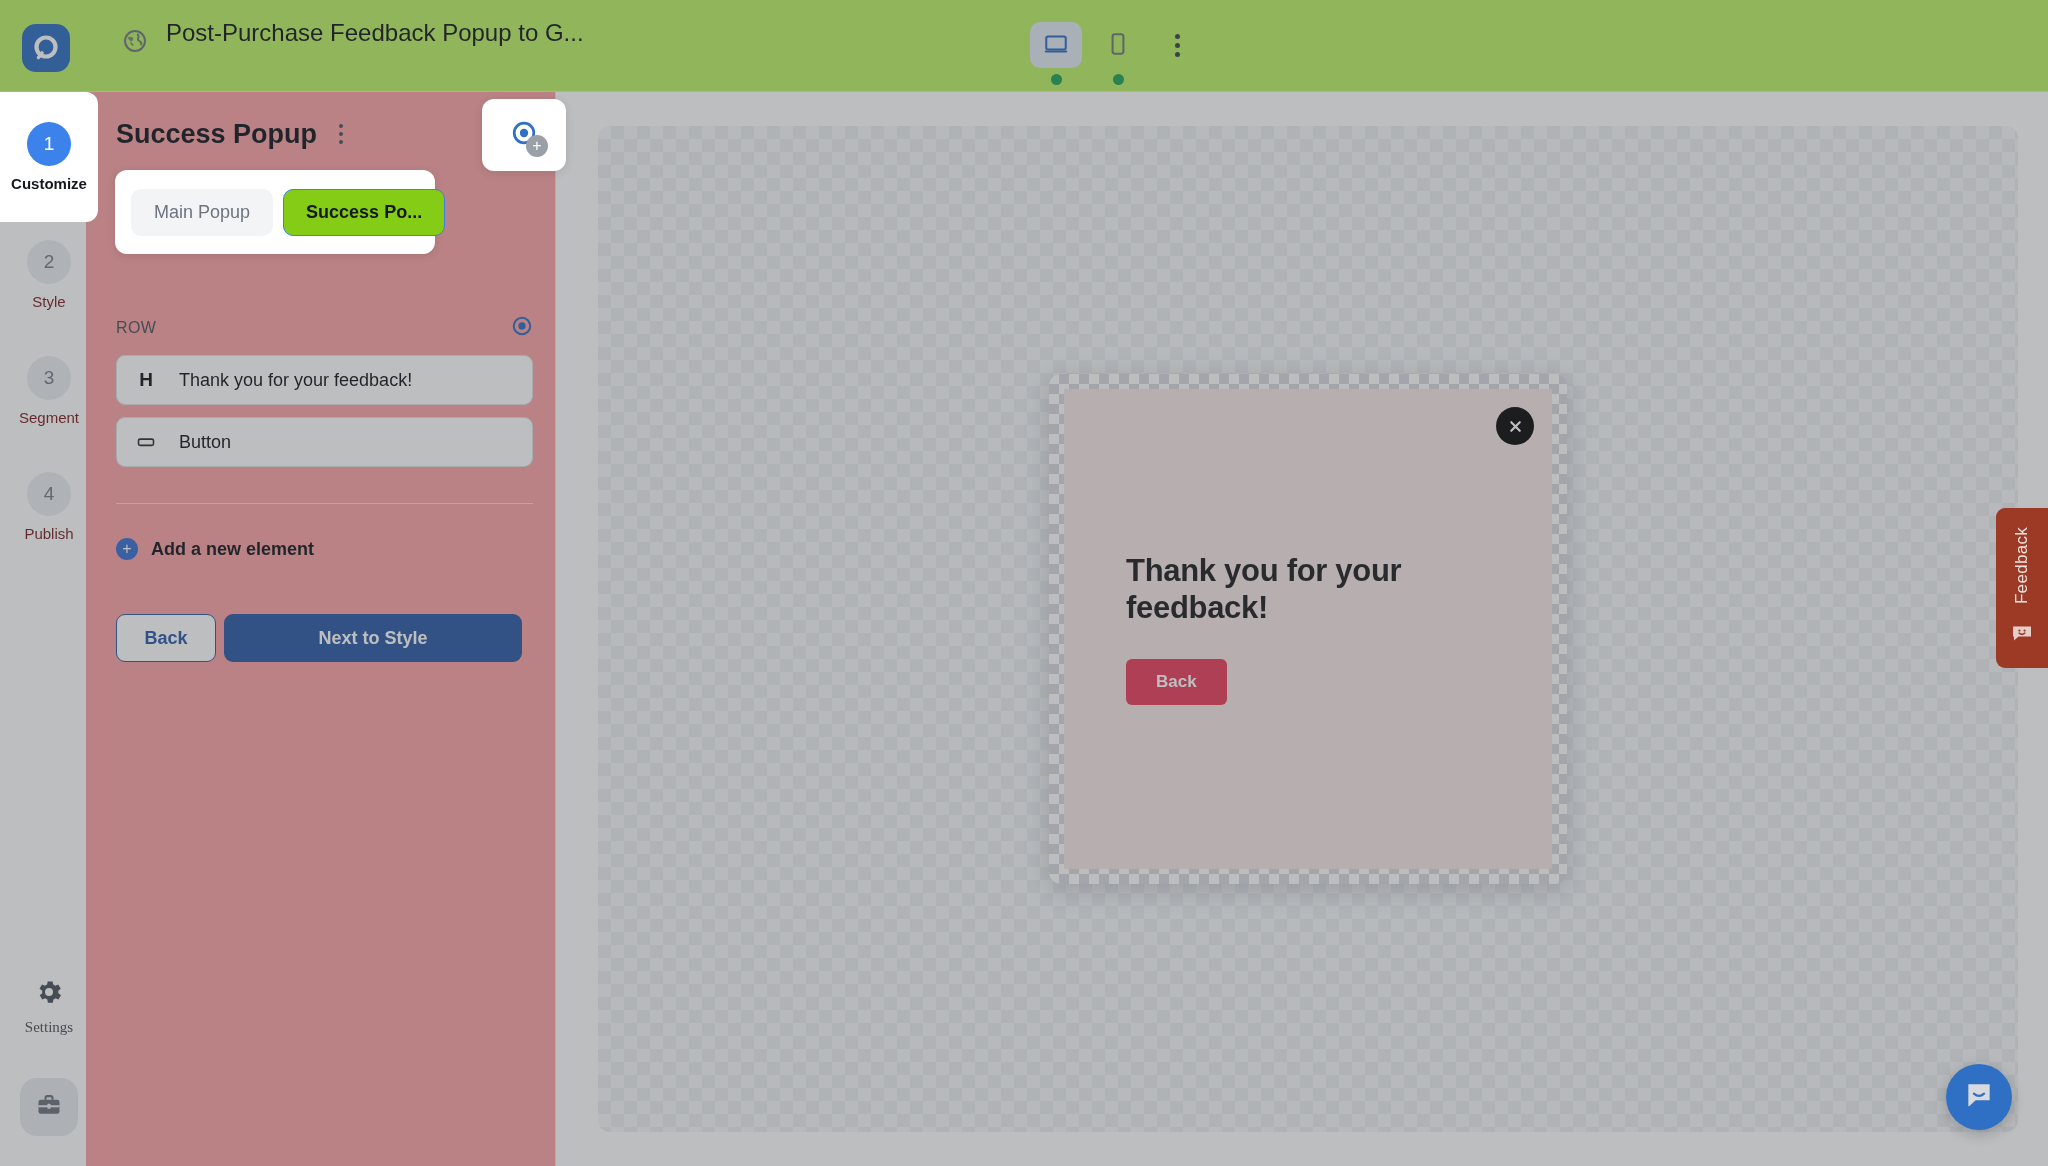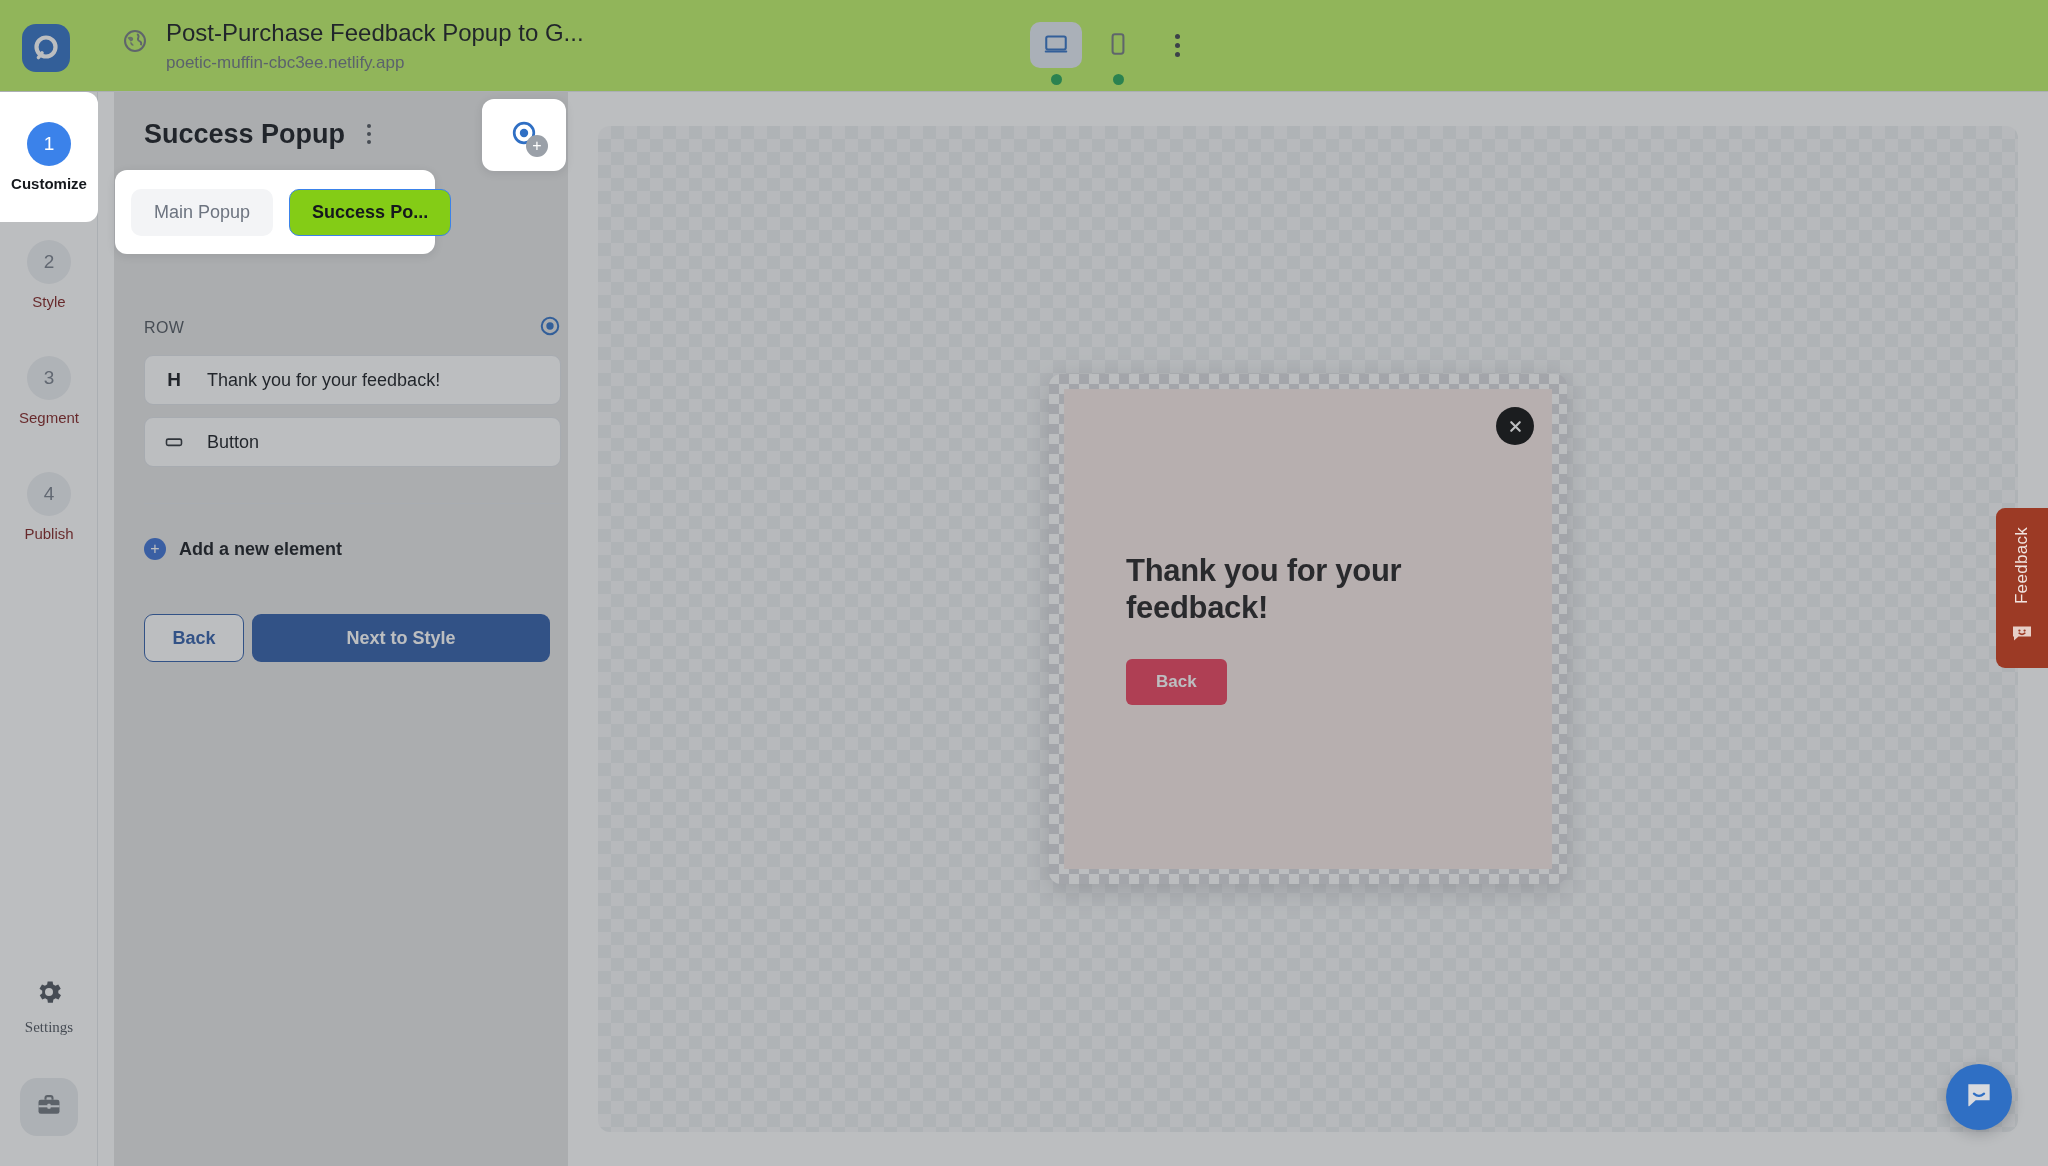--- a/index.html
+++ b/index.html
@@ -147,23 +147,23 @@
     margin-top: 42px;
     width: 58px; height: 58px;
     border-radius: 17px;
     background: #e9ebee;
     display: flex; align-items: center; justify-content: center;
   }
 
   
   .editor {
     position: absolute;
-    left: 114px; top: 92px;
+    left: 86px; top: 92px;
     width: 470px; height: 1074px;
-    background: #e5e5e5;
+    background: #fca5a5;
     border-right: 1px solid #e6e8ec;
     padding: 26px 22px 0 30px;
   }
   .editor-head {
     display: flex; align-items: center; gap: 14px;
     margin-bottom: 10px;
   }
   .editor-title {
     font-size: 27px;
     font-weight: 700;
@@ -417,21 +417,21 @@
   }
   .tabs-card {
     position: absolute;
     left: 115px; top: 170px;
     width: 320px; height: 84px;
     background: #ffffff;
     border-radius: 12px;
     box-shadow: 0 2px 10px rgba(20,24,31,0.10);
     z-index: 50;
     display: flex; align-items: center;
-    padding: 8px 16px; gap: 16px;
+    padding: 8px 16px; gap: 10px;
   }
 </style>
 </head>
 <body>
 
 <div class="app">
 
   <div class="topbar">
     <div class="brand-logo">
       <svg width="26" height="26" viewBox="0 0 26 26">
@@ -443,21 +443,20 @@
     <div class="doc-info">
       <span class="globe-icon">
         <svg width="26" height="26" viewBox="0 0 24 24">
           <circle cx="12" cy="12" r="9.2" fill="none" stroke="#73797f" stroke-width="1.9"></circle>
           <path d="M5 9 Q8 7 10 9 Q11 11 9 12 Q7 13 8 15 Q9 17 11 16" fill="#73797f" opacity="0.85"></path>
           <path d="M14 5.5 Q16 7 15 9 Q14 11 16 12 Q18.5 13 17.5 16" fill="none" stroke="#73797f" stroke-width="1.7"></path>
         </svg>
       </span>
       <div>
         <div class="doc-title">Post-Purchase Feedback Popup to G...</div>
-        <div class="doc-url">poetic-muffin-cbc3ee.netlify.app</div>
       </div>
     </div>
 
     <div class="device-switch">
       <div class="device-wrap">
         <button class="device-btn active">
           <span>
             <svg width="26" height="26" viewBox="0 0 24 24">
               <rect x="3" y="5" width="18" height="12" rx="1.6" fill="none" stroke="#2f6fc4" stroke-width="1.9"></rect>
               <rect x="1.6" y="18" width="20.8" height="1.9" rx="0.9" fill="#2f6fc4"></rect>

